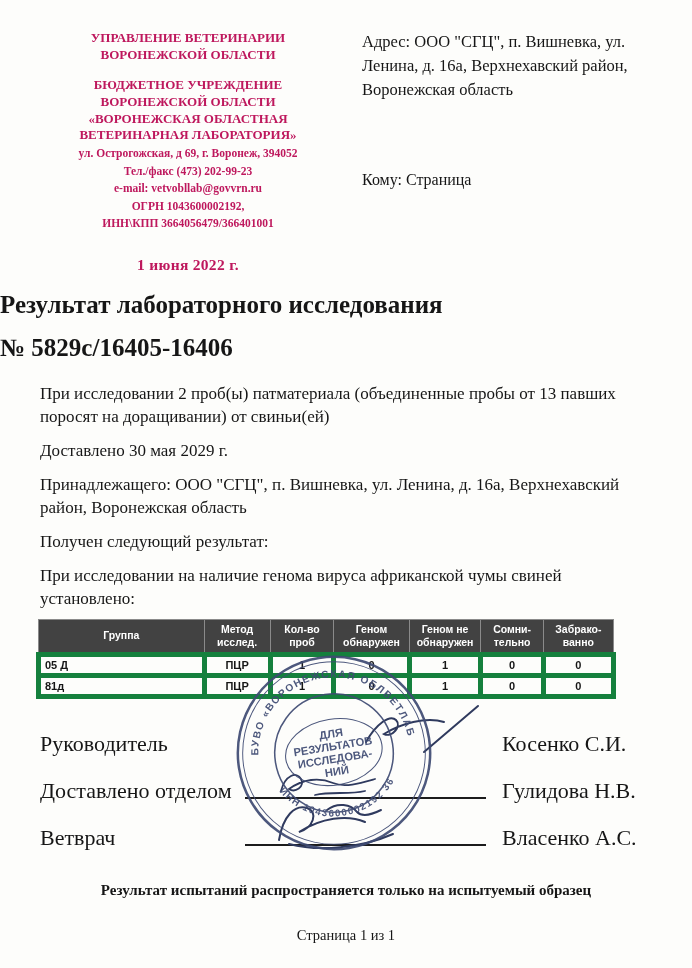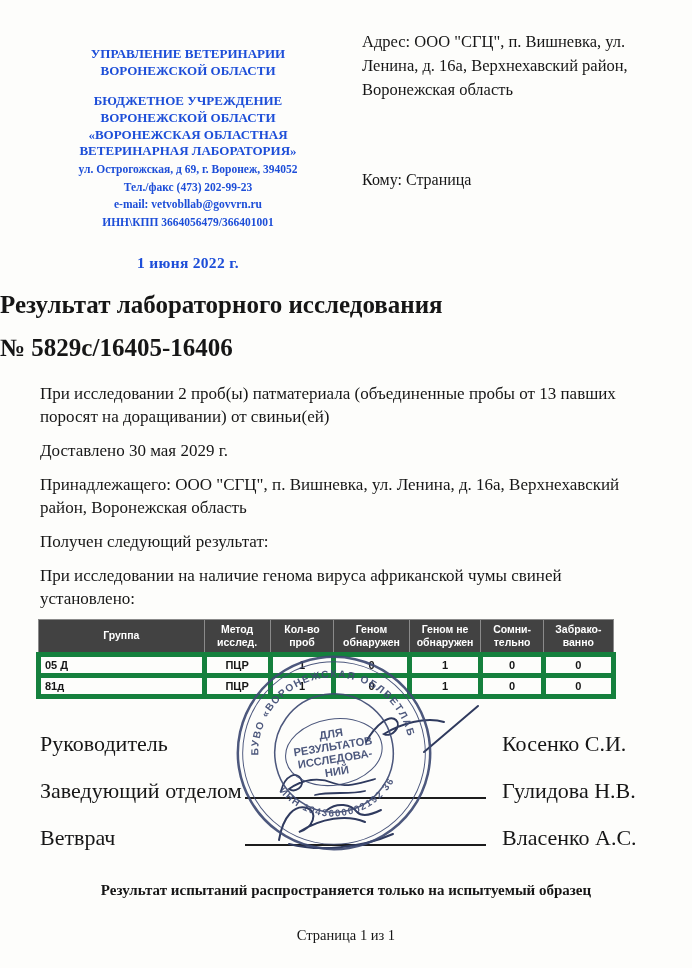--- a/index.html
+++ b/index.html
@@ -4,21 +4,21 @@
 <style>
   * { margin:0; padding:0; box-sizing:border-box; }
   html,body { background:#e8e8e8; }
   .page {
     width:692px; height:968px; margin:0 auto; position:relative;
     background:#fdfdfb; color:#161616; overflow:hidden;
     font-family:"Liberation Serif","DejaVu Serif",serif;
   }
   
   .header { display:flex; padding:30px 30px 0 44px; height:258px; }
-  .header-left { width:290px; text-align:center; font-weight:bold; color:#1d4ed8;margin-top:16px; }
+  .header-left { width:290px; text-align:center; font-weight:bold; color:#be185d; }
   .header-left .pre { white-space:pre-line; }
   .org1 { font-size:13px; line-height:1.3; }
   .org2 { font-size:13px; line-height:1.3; margin-top:13px; }
   .contact { font-size:11.5px; line-height:1.35; margin-top:2px; }
   .contact:first-of-type { margin-top:10px; }
   .doc-date { font-size:15.5px; margin-top:24px; letter-spacing:.3px; }
   .header-right { flex:1; padding-left:30px; font-size:16.5px; line-height:1.45; }
   .addr-to { width:300px; }
   .recipient { margin-top:66px; font-size:16px; }
   
@@ -68,20 +68,21 @@
     <div class="header-left">
       <div class="org1 pre">УПРАВЛЕНИЕ ВЕТЕРИНАРИИ
 ВОРОНЕЖСКОЙ ОБЛАСТИ</div>
       <div class="org2 pre">БЮДЖЕТНОЕ УЧРЕЖДЕНИЕ
 ВОРОНЕЖСКОЙ ОБЛАСТИ
 «ВОРОНЕЖСКАЯ ОБЛАСТНАЯ
 ВЕТЕРИНАРНАЯ ЛАБОРАТОРИЯ»</div>
       <div class="contact">ул. Острогожская, д 69, г. Воронеж, 394052</div>
       <div class="contact">Тел./факс  (473) 202-99-23</div>
       <div class="contact">e-mail: vetvobllab@govvrn.ru</div>
+      <div class="contact">ОГРН 1043600002192,</div>
       <div class="contact">ИНН\КПП 3664056479/366401001</div>
       <div class="doc-date">1 июня 2022 г.</div>
     </div>
     <div class="header-right">
       <div class="addr-to">Адрес: ООО "СГЦ", п. Вишневка, ул. Ленина, д. 16а, Верхнехавский район, Воронежская область</div>
       <div class="recipient">Кому: Страница</div>
     </div>
   </div>
 
   <div class="title">
@@ -179,21 +180,21 @@
           <g fill="none" stroke="#2f3a5e" stroke-width="2" stroke-linecap="round">
             <path d="M14 42 C24 24, 38 14, 44 20 C50 26, 40 38, 32 34 C48 24, 74 16, 92 22"></path>
             <path d="M72 52 L126 6"></path>
           </g>
         </svg>
       </div>
       <div class="sig-name">Косенко С.И.</div>
     </div>
 
     <div class="sig-row lined">
-      <div class="sig-role">Заведующий отделом</div>
+      <div class="sig-role">Доставлено отделом</div>
       <div class="sig-line">
         <svg class="squiggle" width="120" height="40" viewBox="0 0 120 40" style="left:30px;bottom:-4px;">
           <g fill="none" stroke="#2f3a5e" stroke-width="1.8" stroke-linecap="round">
             <path d="M6 30 C10 14, 22 10, 26 18 C30 26, 20 32, 14 28 C28 18, 44 16, 58 22 C70 27, 86 22, 100 18"></path>
             <path d="M40 34 C56 30, 74 34, 90 30"></path>
           </g>
         </svg>
       </div>
       <div class="sig-name">Гулидова Н.В.</div>
     </div>

